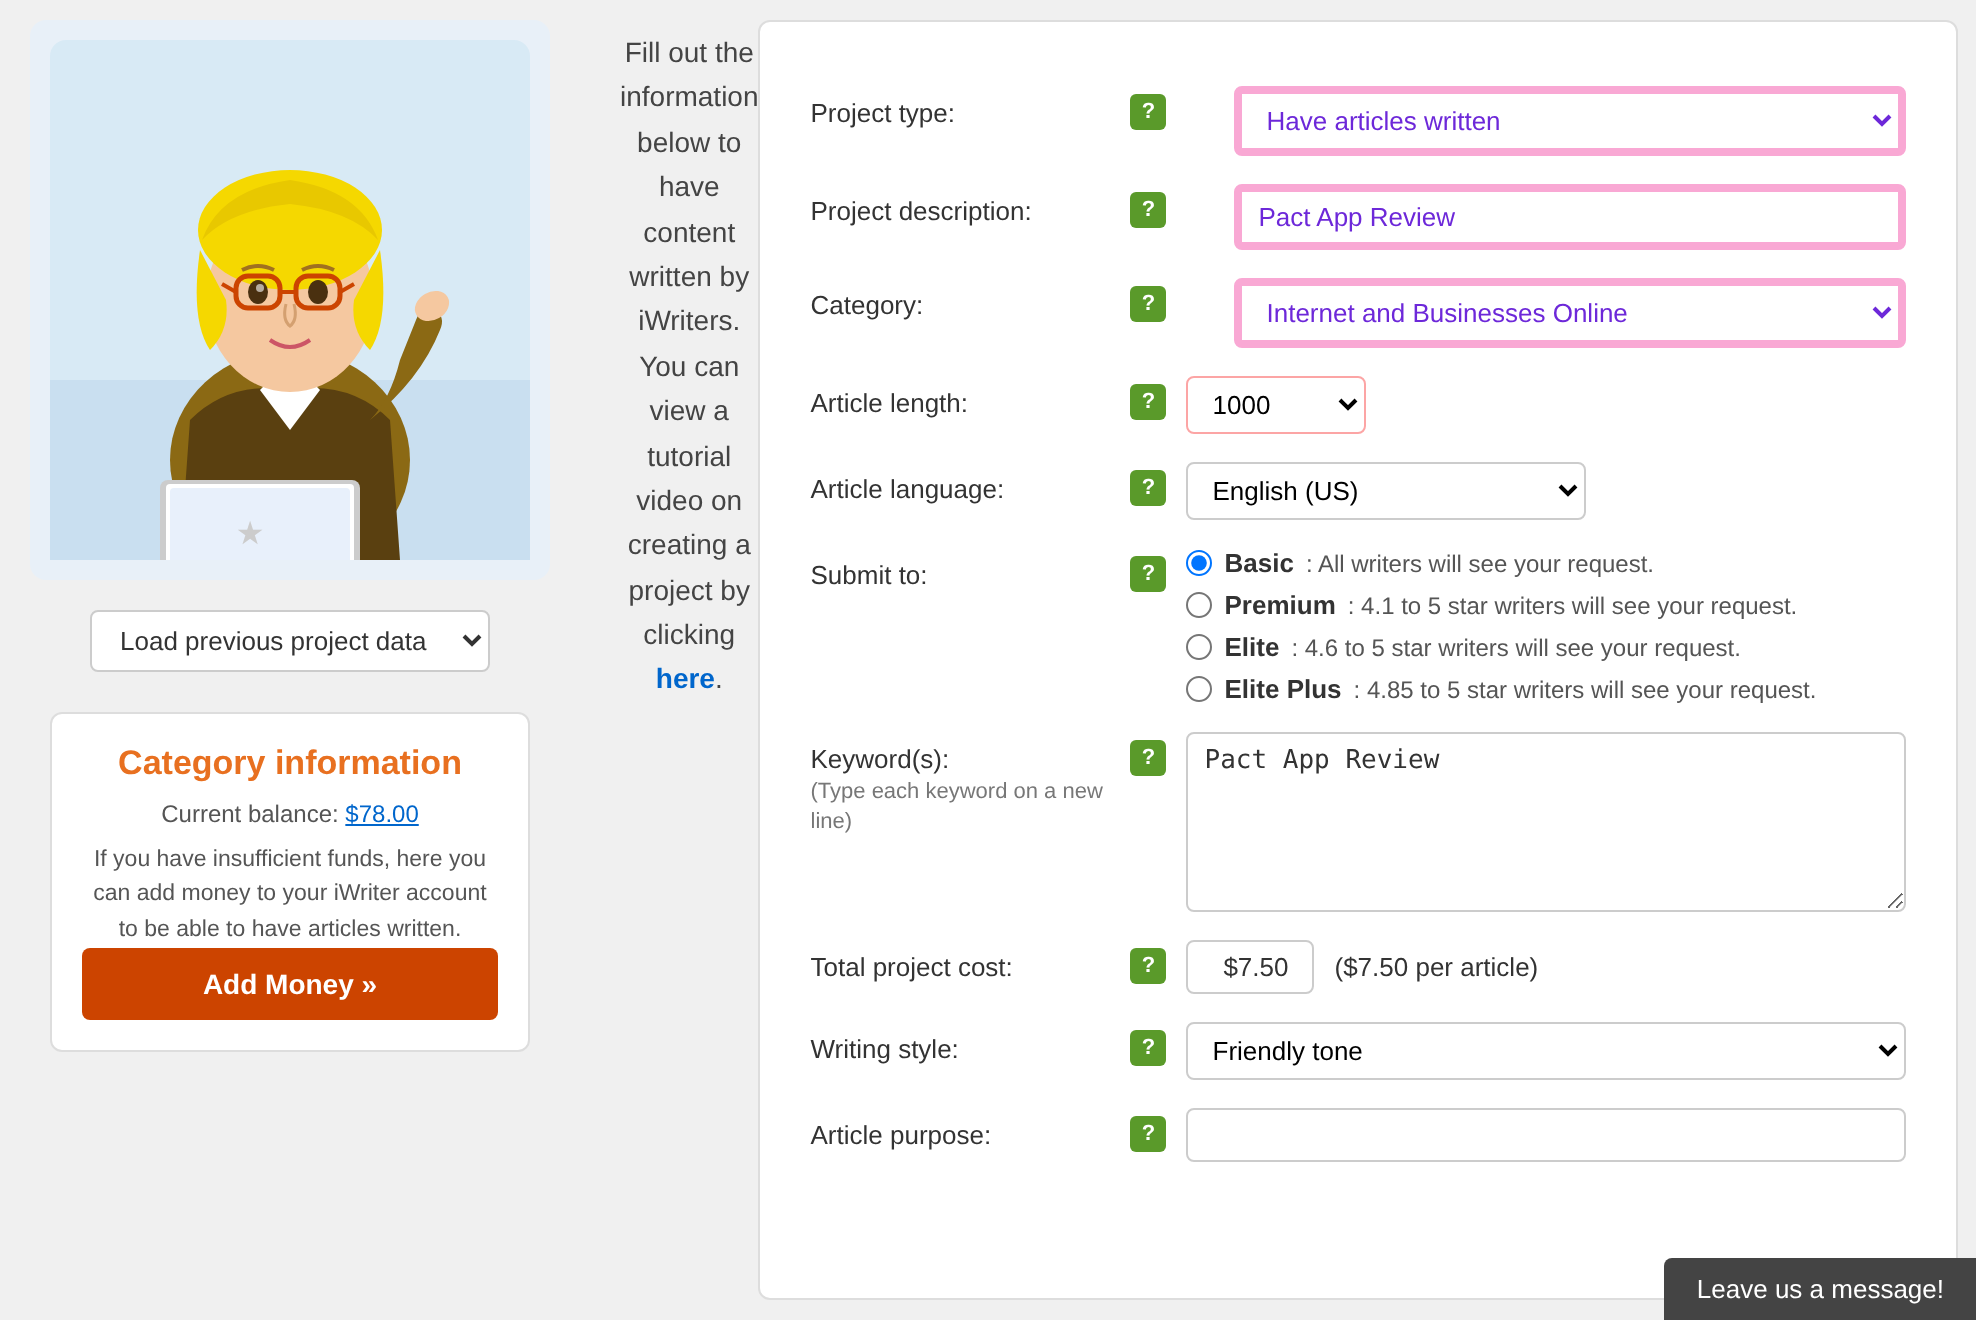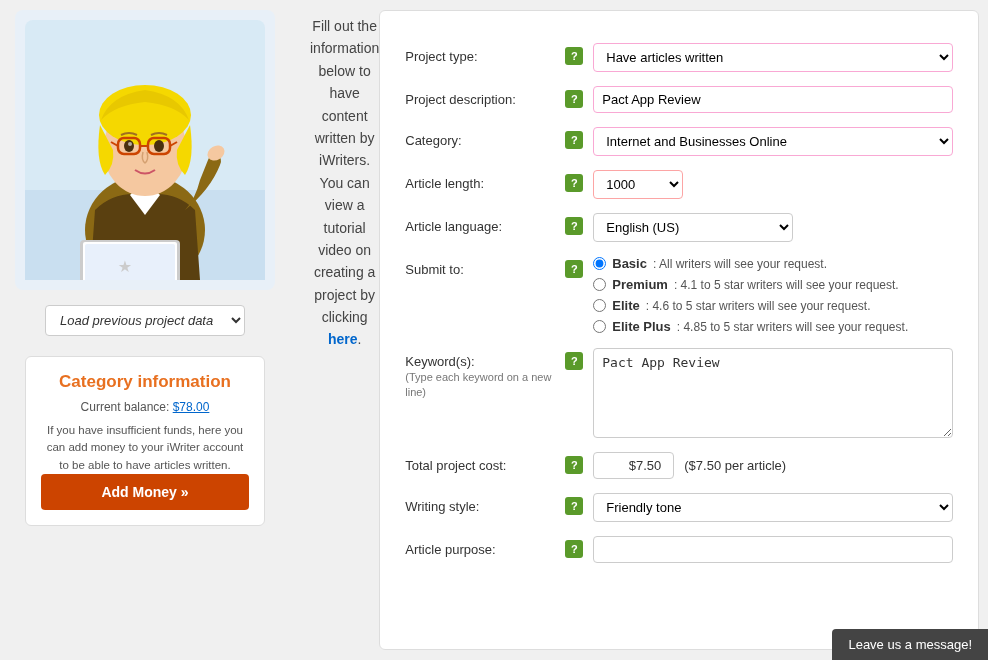--- a/index.html
+++ b/index.html
@@ -45,21 +45,20 @@
       width: 200px;
       padding: 6px 10px;
       border: 1px solid #ccc;
       border-radius: 4px;
       background: #fff;
       font-size: 13px;
       color: #333;
       cursor: pointer;
       margin-bottom: 20px;
       appearance: auto;
-      font-style: italic;
     }
 
     .balance-box {
       width: 240px;
       background: #fff;
       border: 1px solid #ddd;
       border-radius: 6px;
       padding: 15px;
       text-align: center;
     }
@@ -163,24 +162,25 @@
       font-weight: bold;
       cursor: pointer;
       margin-right: 10px;
       margin-top: 4px;
       flex-shrink: 0;
     }
 
     .form-control {
       flex: 1;
       padding: 5px 8px;
-      border: 1px solid #f9a8d4;
-      border-radius: 4px;
-      font-size: 13px;
-      color: #000000;
+      border: 4px solid #f9a8d4;
+      border-radius: 4px;
+      font-size: 13px;
+      color: #6d28d9;
+      margin-left: 24px;
     }
 
     select.form-control {
       cursor: pointer;
       appearance: auto;
       background: #fff;
     }
 
     .article-length-wrap {
       display: flex;
@@ -255,21 +255,21 @@
     }
 
     .cost-value {
       border: 1px solid #ccc;
       border-radius: 4px;
       padding: 5px 12px;
       font-size: 13px;
       background: #fff;
       color: #333;
       text-align: right;
-      width: 81px;
+      width: 64px;
     }
 
     .cost-per {
       font-size: 13px;
       color: #333;
     }
 
     .writing-style-select {
       width: 360px;
       padding: 5px 8px;

